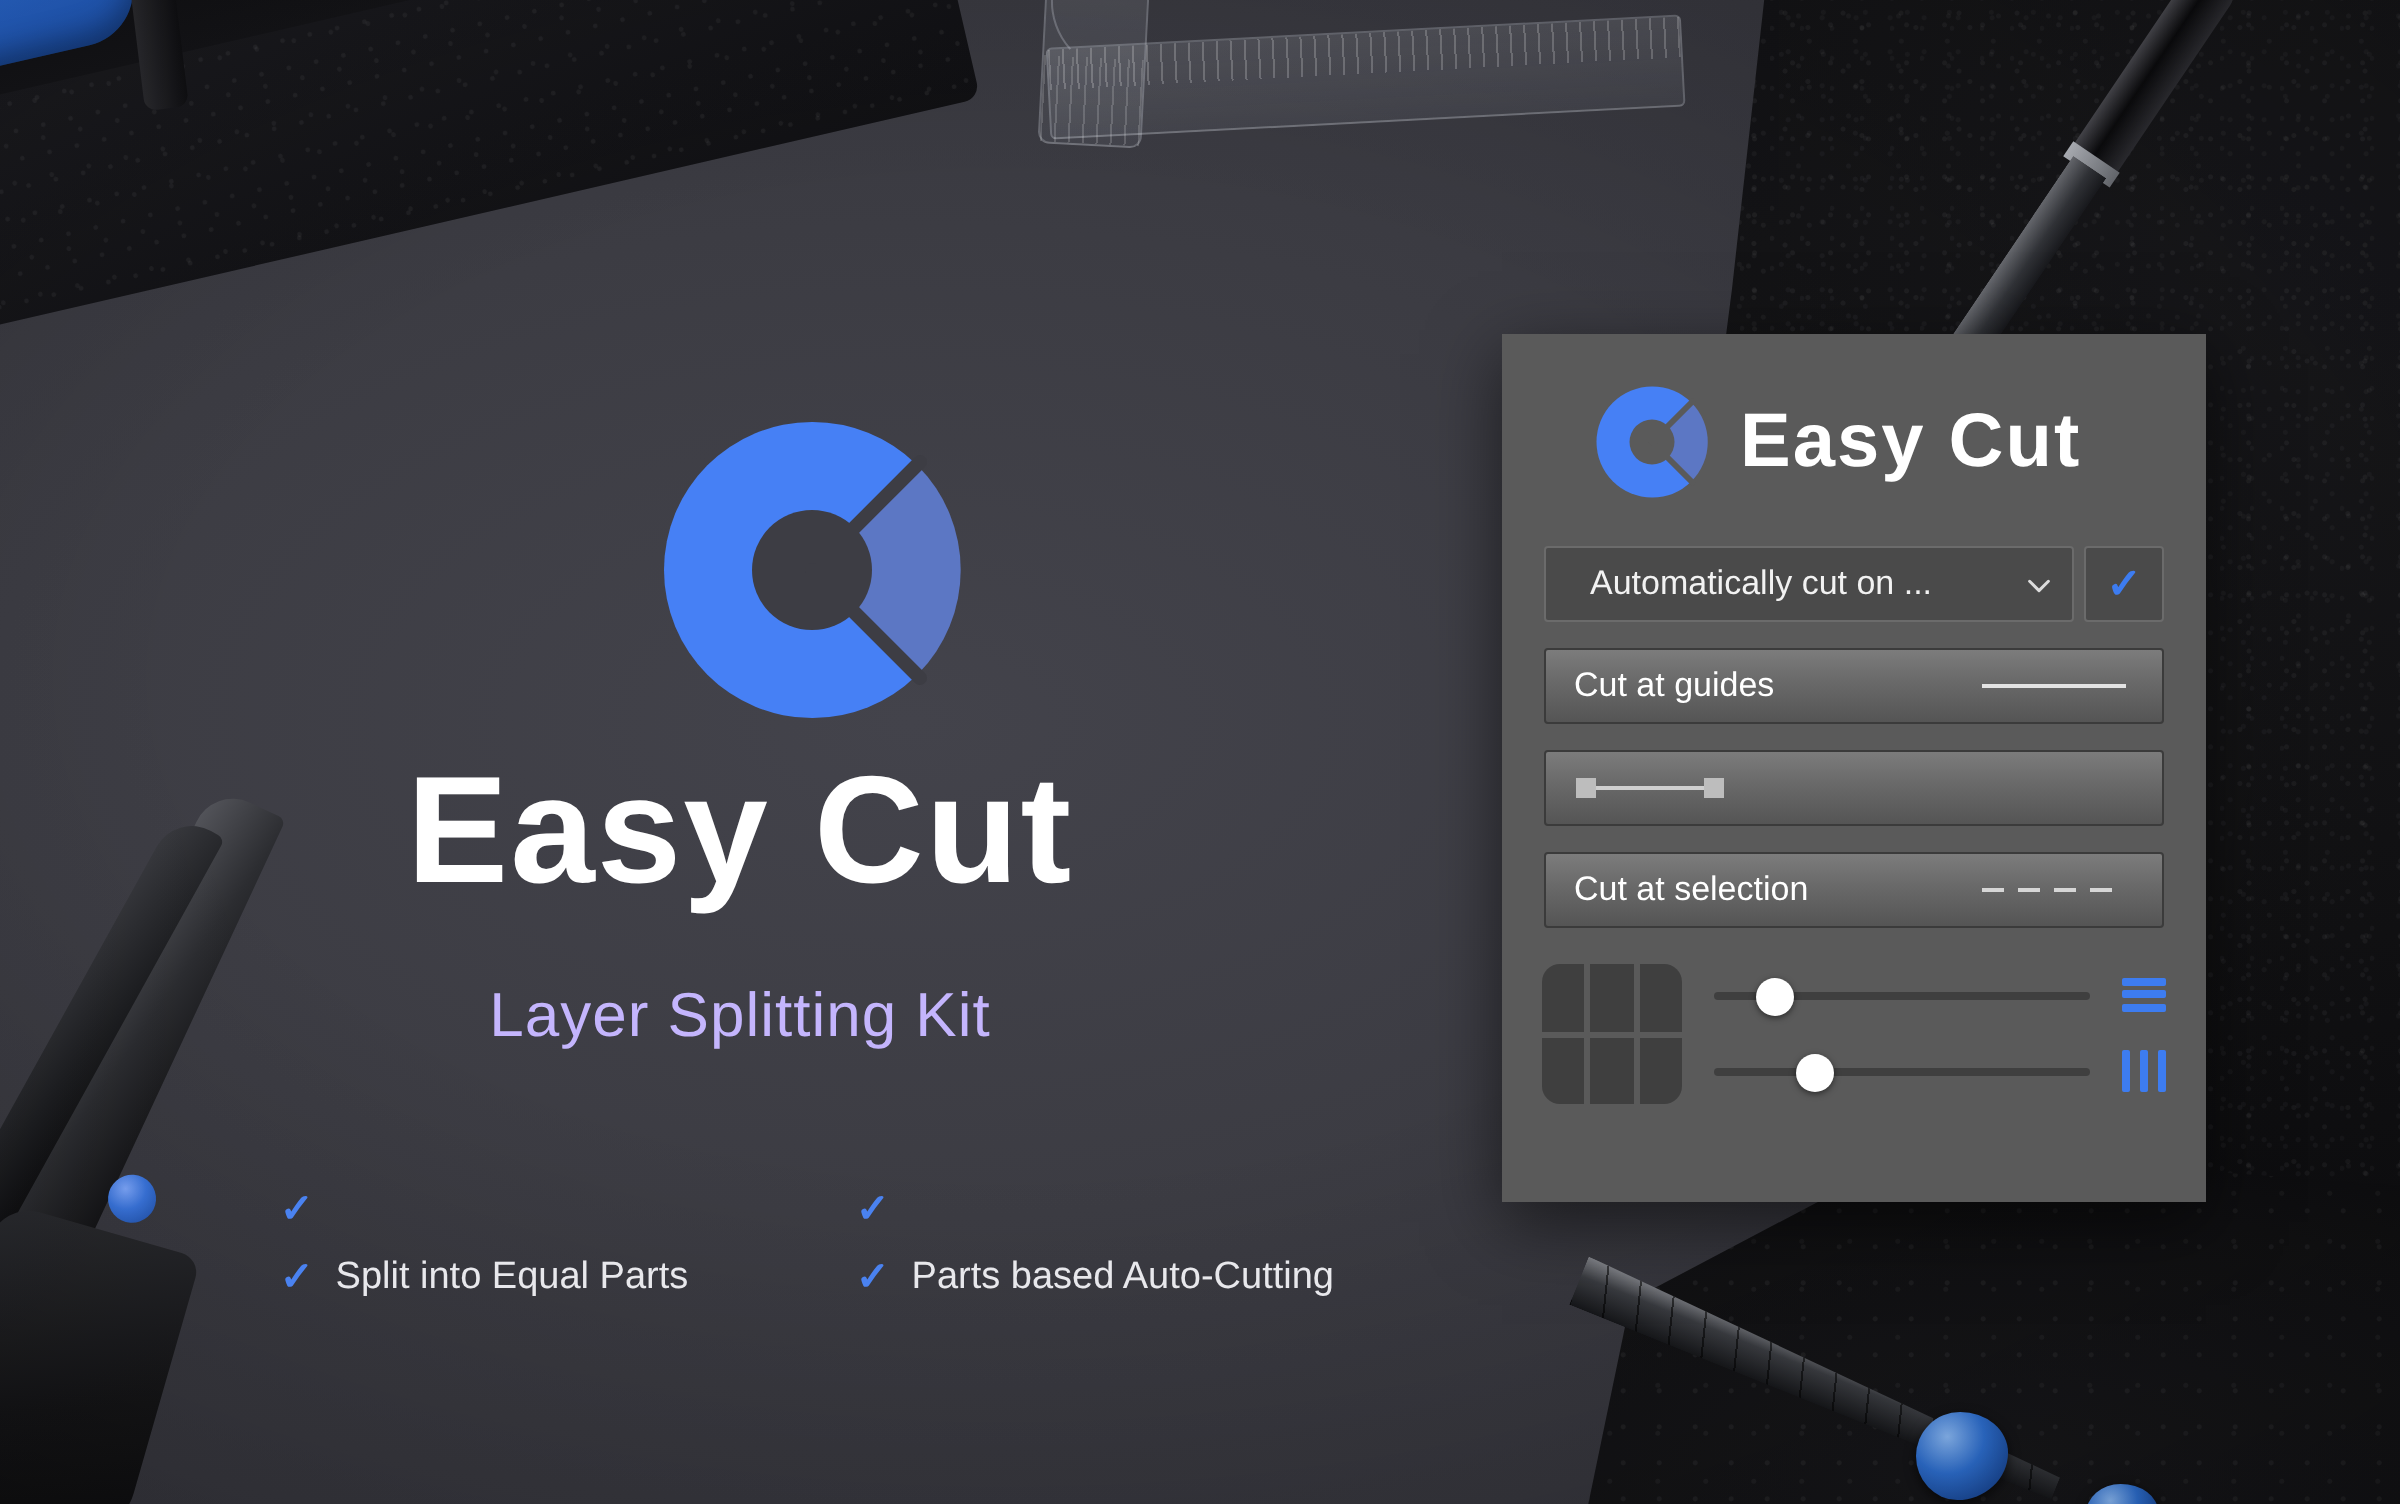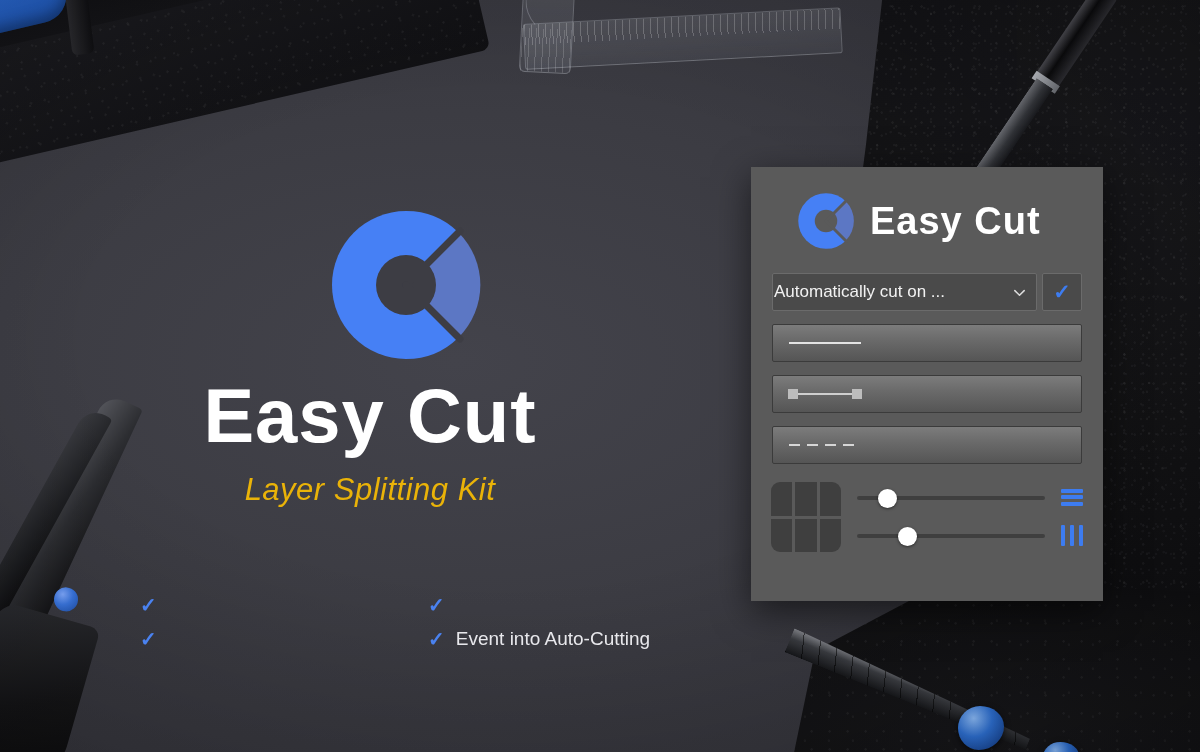--- a/index.html
+++ b/index.html
@@ -257,27 +257,26 @@
     left: 0; top: 378px; width: 740px;
     text-align: center;
     color: #ffffff;
     font-size: 76px;
     font-weight: bold;
     letter-spacing: 1px;
     line-height: 1;
   }
   .hero-sub {
     position: absolute;
-    left: 0; top: 472px; width: 740px;
+    left: 0; top: 490px; width: 740px;
     text-align: center;
-    color: #eab308;
+    color: #c4b5fd;
     font-size: 31px;
     font-weight: normal;
     letter-spacing: .5px;
-    font-style: italic;
   }
   .features {
     position: absolute;
     left: 140px; top: 588px;
     width: 560px;
     display: grid;
     grid-template-columns: 272px 272px;
     grid-auto-rows: 34px;
     column-gap: 16px;
   }
@@ -326,21 +325,21 @@
     margin: 22px 21px 0 21px;
   }
   .dropdown {
     flex: 1;
     height: 38px;
     background: #4a4a4a;
     border: 1px solid #6b6b6b;
     border-radius: 2px;
     display: flex;
     align-items: center;
-    padding: 0 9px 0 1px;
+    padding: 0 9px 0 22px;
     box-sizing: border-box;
   }
   .dropdown .dd-label {
     flex: 1;
     color: #f2f2f2;
     font-size: 17px;
     white-space: nowrap;
     overflow: hidden;
   }
   .dropdown .chev {
@@ -519,24 +518,25 @@
 
     <div class="features">
       <div class="feature">
         <span class="check">✓</span>
       </div>
       <div class="feature">
         <span class="check">✓</span>
       </div>
       <div class="feature">
         <span class="check">✓</span>
+        <span class="ftext">Split into Equal Parts</span>
       </div>
       <div class="feature">
         <span class="check">✓</span>
-        <span class="ftext">Event into Auto-Cutting</span>
+        <span class="ftext">Parts based Auto-Cutting</span>
       </div>
     </div>
   </div>
 
   <div class="panel">
 
     <div class="panel-header">
       <span class="panel-logo">
         <svg viewBox="0 0 160 160" width="60" height="60" aria-hidden="true">
           <path d="M80 80 L80 6 A74 74 0 1 0 80 154 L80 80 Z" fill="#4680f5"></path>
@@ -557,34 +557,36 @@
         <svg class="chev" viewBox="0 0 16 16" aria-hidden="true">
           <path d="M3 6 L8 11 L13 6" stroke="#dcdcdc" stroke-width="1.6" fill="none" stroke-linecap="round" stroke-linejoin="round"></path>
         </svg>
       </div>
       <div class="check-btn">
         <span>✓</span>
       </div>
     </div>
 
     <div class="cut-btn">
+      <span class="cb-label">Cut at guides</span>
       <svg class="cb-graphic" viewBox="0 0 76 14" aria-hidden="true">
         <line x1="2" y1="7" x2="74" y2="7" stroke="#e3e3e3" stroke-width="2"></line>
       </svg>
     </div>
 
     <div class="cut-btn">
       <svg class="cb-graphic" viewBox="0 0 76 14" aria-hidden="true">
         <line x1="7" y1="7" x2="69" y2="7" stroke="#cfcfcf" stroke-width="2"></line>
         <rect x="1" y="2" width="10" height="10" fill="#bdbdbd"></rect>
         <rect x="65" y="2" width="10" height="10" fill="#bdbdbd"></rect>
       </svg>
     </div>
 
     <div class="cut-btn">
+      <span class="cb-label">Cut at selection</span>
       <svg class="cb-graphic" viewBox="0 0 76 14" aria-hidden="true">
         <line x1="2" y1="7" x2="74" y2="7" stroke="#d6d6d6" stroke-width="2" stroke-dasharray="11 7"></line>
       </svg>
     </div>
 
     <div class="bottom-row">
       <div class="grid-icon">
         <i></i>
         <i></i>
         <i></i>

